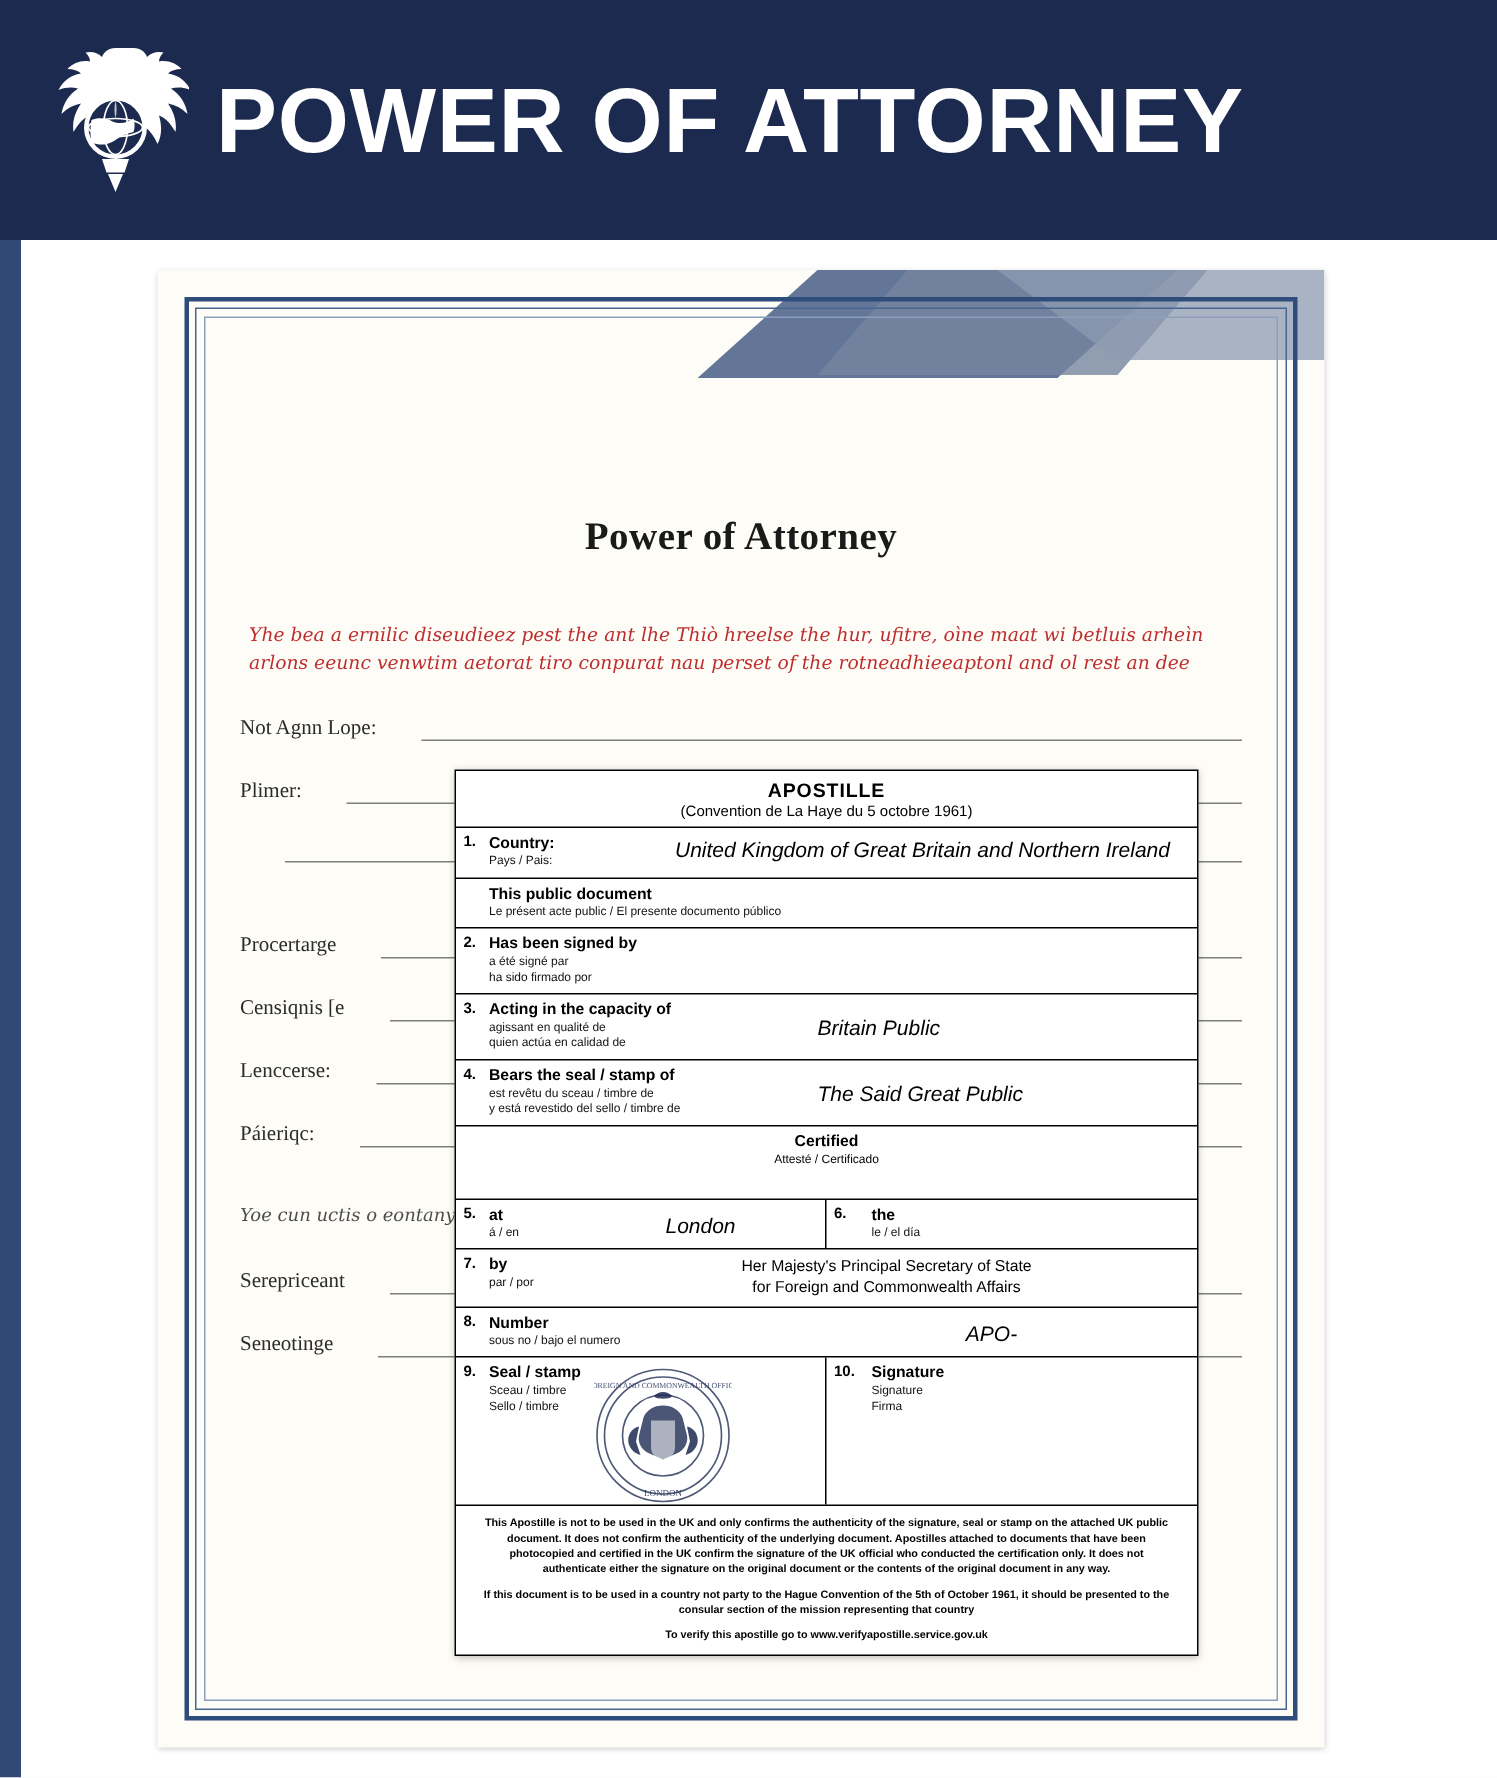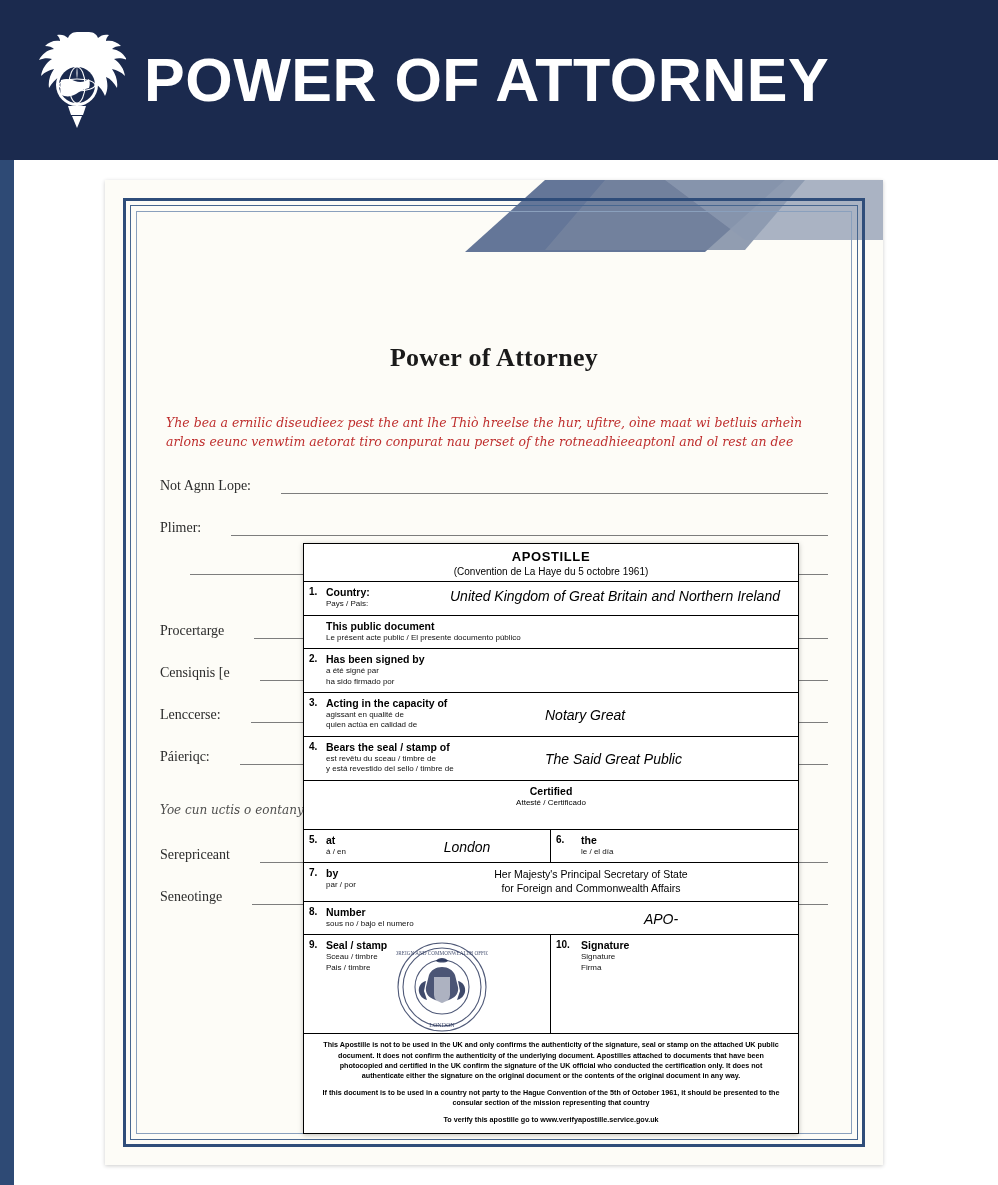--- a/index.html
+++ b/index.html
@@ -146,21 +146,21 @@
     line-height: 1.85;
     margin-top: 34px;
     opacity: 0.9;
   }
   .spacer-lg { height: 22px; }
 
   
   .apostille {
     position: absolute;
     left: 303px;
-    top: 543px;
+    top: 513px;
     width: 496px;
     background: #ffffff;
     border: 1px solid #000000;
     box-shadow: 0 1px 5px rgba(0,0,0,0.25);
     z-index: 20;
     font-family: "Liberation Sans", sans-serif;
     color: #000000;
     box-sizing: border-box;
   }
   .ap-head {
@@ -395,21 +395,21 @@
     <div class="ap-val"></div>
   </div>
 
   <div class="ap-row">
     <div class="ap-num">3.</div>
     <div class="ap-lbl" style="flex:0 0 215px;">
       <span class="b">Acting in the capacity of</span>
       <span class="s" style="white-space:pre-line;">agissant en qualité de
 quien actúa en calidad de</span>
     </div>
-    <div class="ap-val" style="padding-top:14px;">Notary Great</div>
+    <div class="ap-val" style="padding-top:14px;">Britain Public</div>
   </div>
 
   <div class="ap-row">
     <div class="ap-num">4.</div>
     <div class="ap-lbl" style="flex:0 0 215px;">
       <span class="b">Bears the seal / stamp of</span>
       <span class="s" style="white-space:pre-line;">est revêtu du sceau / timbre de
 y está revestido del sello / timbre de</span>
     </div>
     <div class="ap-val" style="padding-top:14px;">The Said Great Public</div>
@@ -457,21 +457,21 @@
     </div>
     <div class="ap-val center" style="padding-top:9px;">APO-</div>
   </div>
 
   <div class="ap-seal-row">
     <div class="ap-seal-left">
       <div class="ap-num">9.</div>
       <div class="ap-lbl" style="flex:0 0 80px;">
         <span class="b">Seal / stamp</span>
         <span class="s" style="white-space:pre-line;">Sceau / timbre
-Pais / timbre</span>
+Sello / timbre</span>
       </div>
       <div class="seal-wrap">
         <svg viewBox="0 0 92 92" width="92" height="92">
           <g opacity="0.78" fill="none" stroke="#1e2b52" stroke-width="1.1">
             <circle cx="46" cy="46" r="44"></circle>
             <circle cx="46" cy="46" r="39"></circle>
             <circle cx="46" cy="46" r="27"></circle>
           </g>
           <g fill="#1e2b52" opacity="0.8">
             <path d="M46 26c6 0 11 3 13 8l3 12c1 5-2 10-7 12l-9 4-9-4c-5-2-8-7-7-12l3-12c2-5 7-8 13-8z"></path>

